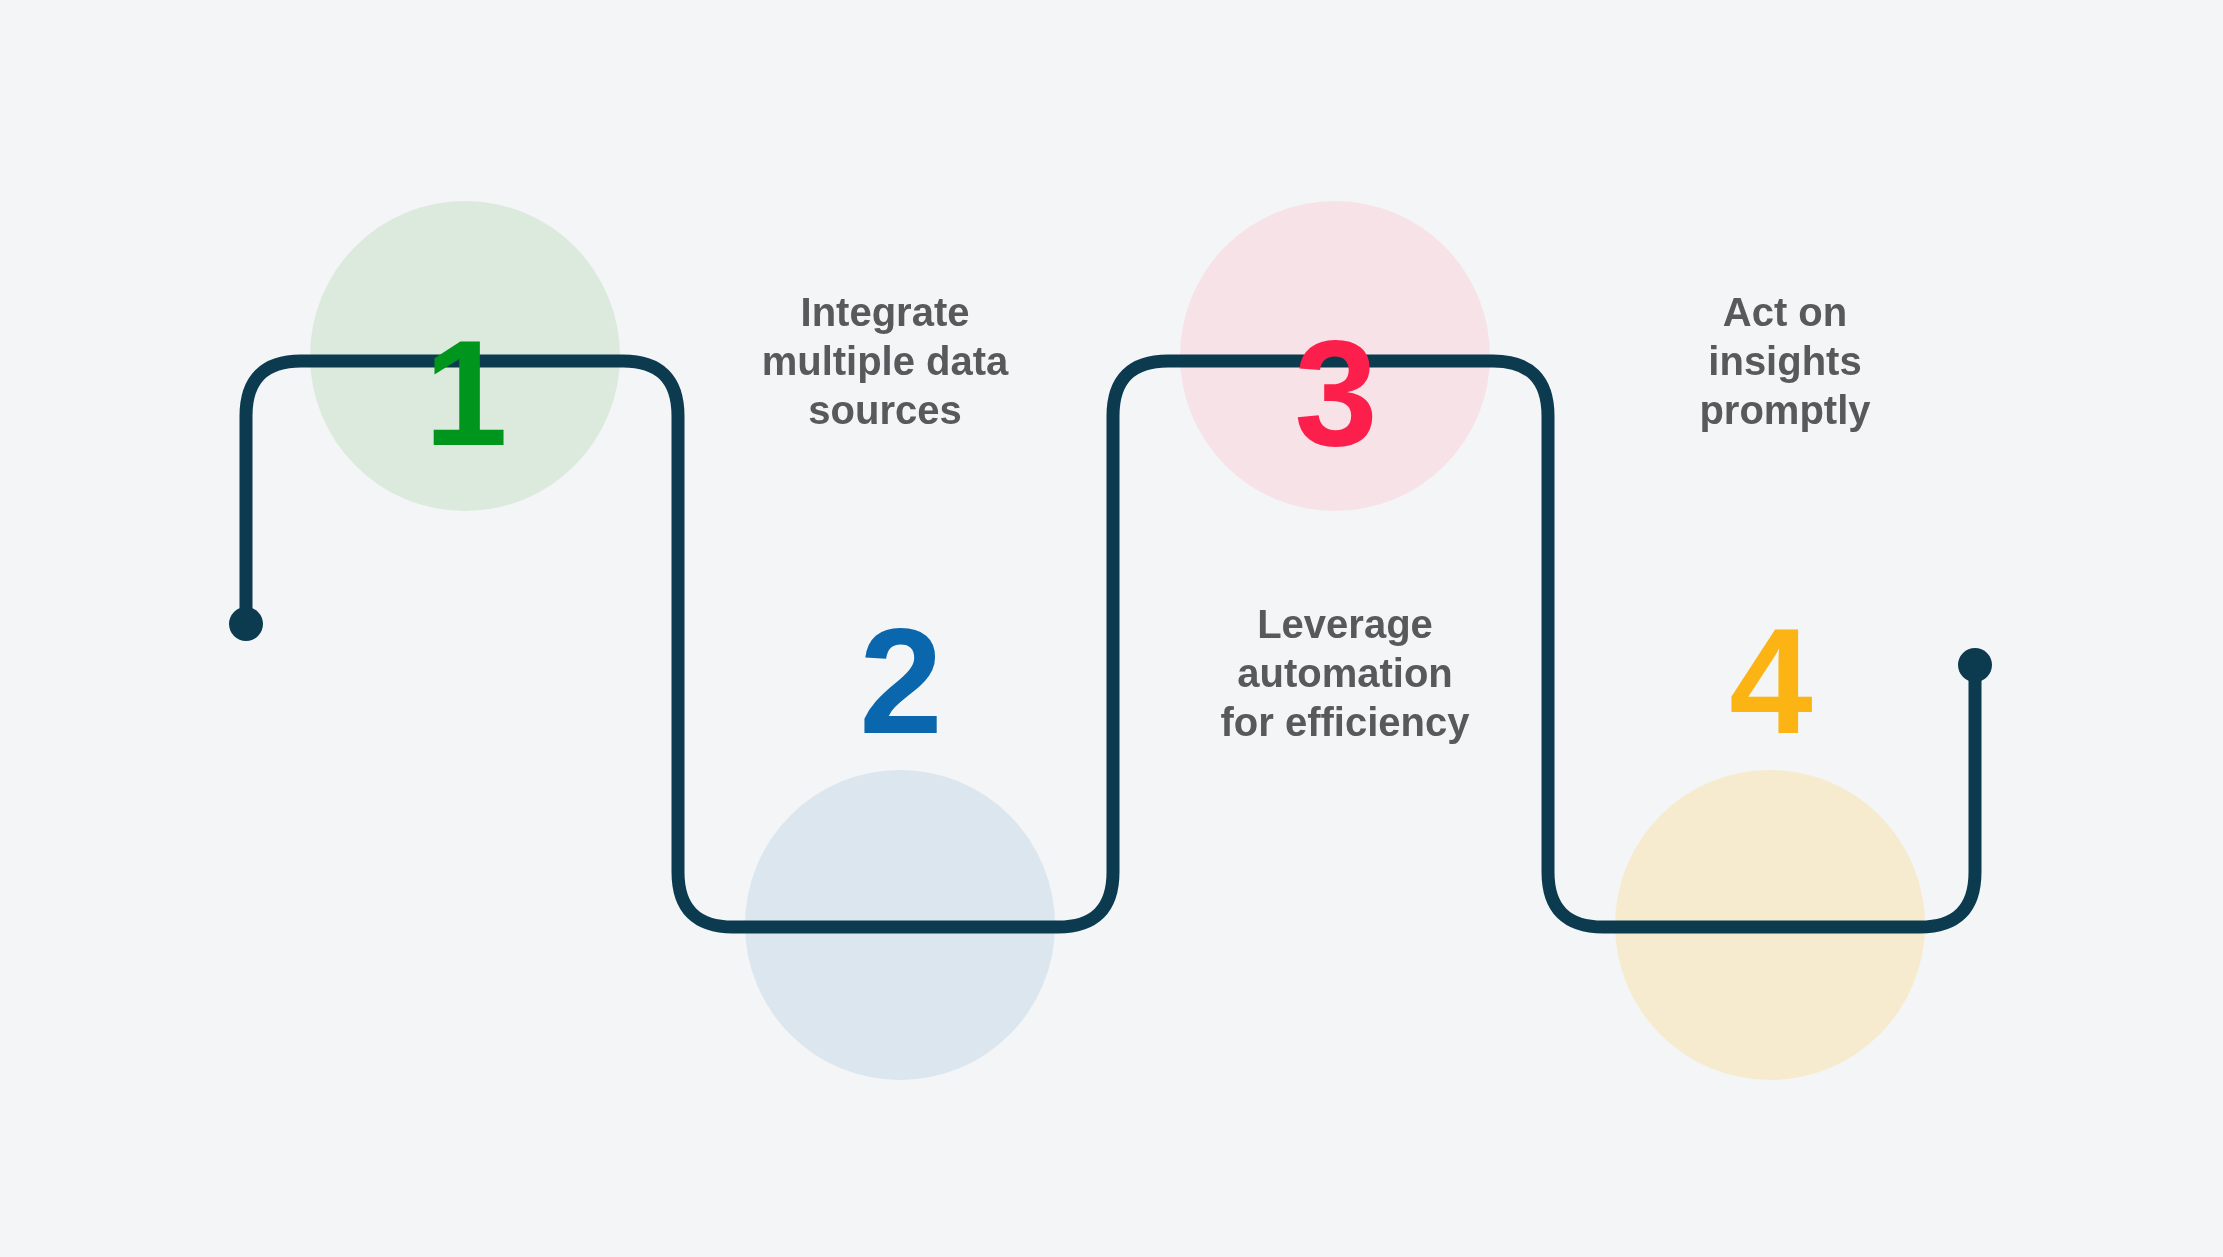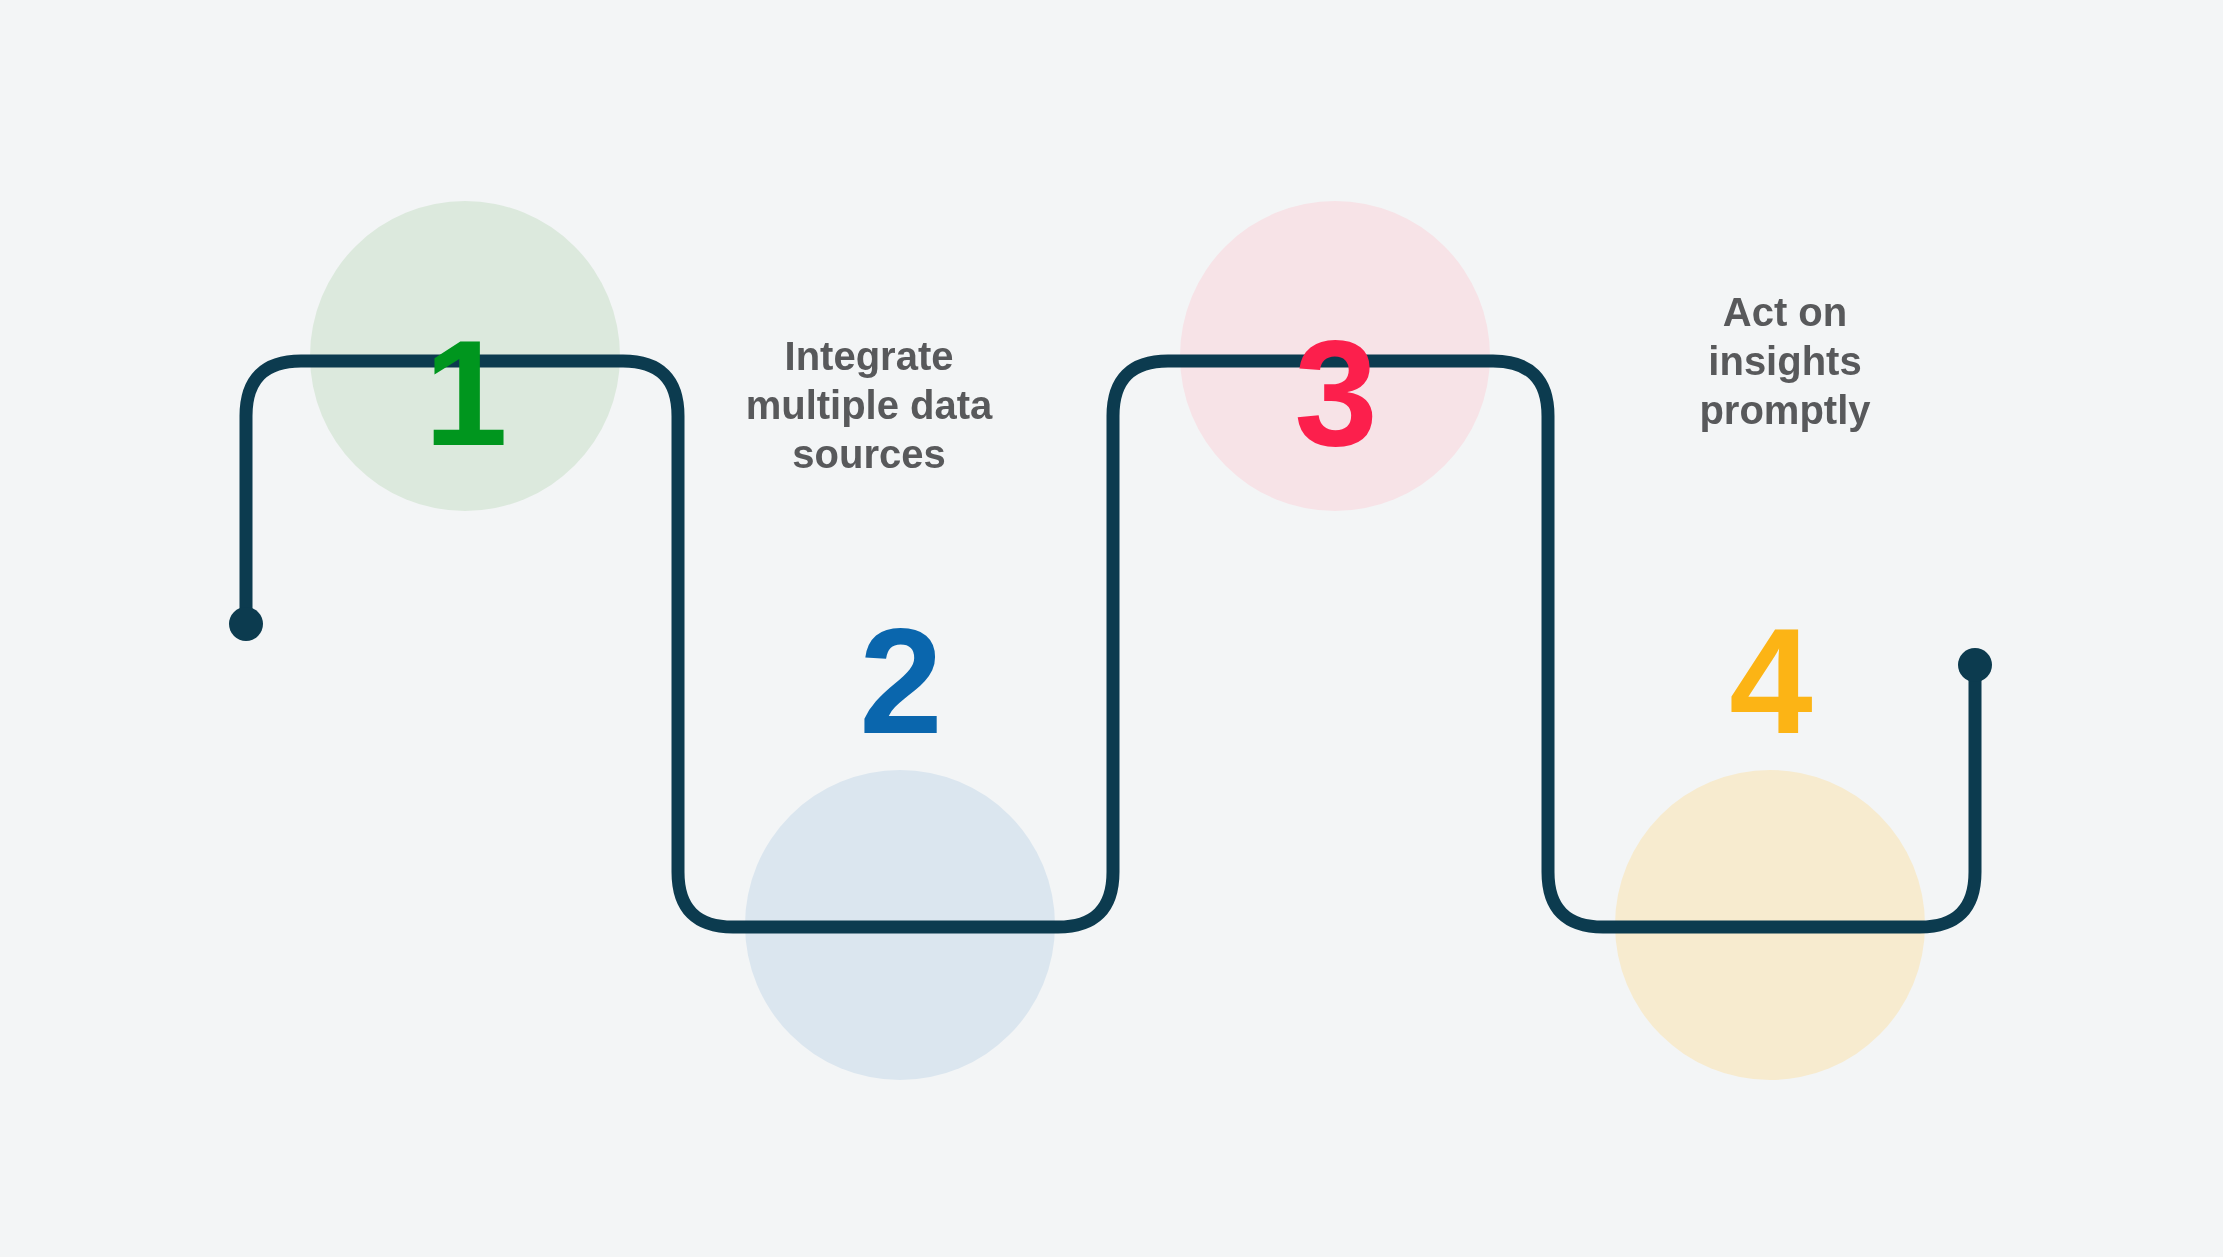--- a/index.html
+++ b/index.html
@@ -73,24 +73,27 @@
              Q 1975 927 1975 872
              L 1975 665" fill="none" stroke="#0c3b4f" stroke-width="13" stroke-linecap="round" stroke-linejoin="round"></path>
 
     <circle cx="246" cy="624" r="17" fill="#0c3b4f"></circle>
     <circle cx="1975" cy="665" r="17" fill="#0c3b4f"></circle>
   </svg>
 
   <div class="step-number" style="left:365px; top:318px; width:200px; color:#00961e;">1</div>
 
   <div class="step-number" style="left:800px; top:606px; width:200px; color:#0a66ad;">2</div>
-  <div class="step-label" style="left:704px; top:288px; width:330px;margin-top:44px;">Integrate
+  <div class="step-label" style="left:720px; top:288px; width:330px;">Integrate
 multiple data
 sources</div>
 
   <div class="step-number" style="left:1235px; top:318px; width:200px; color:#fc1f4c;">3</div>
+  <div class="step-label" style="left:1180px; top:600px; width:330px;">Leverage
+automation
+for efficiency</div>
 
   <div class="step-number" style="left:1670px; top:606px; width:200px; color:#fcb415;">4</div>
   <div class="step-label" style="left:1620px; top:288px; width:330px;">Act on
 insights
 promptly</div>
 
 </div>
 
 </body></html>

